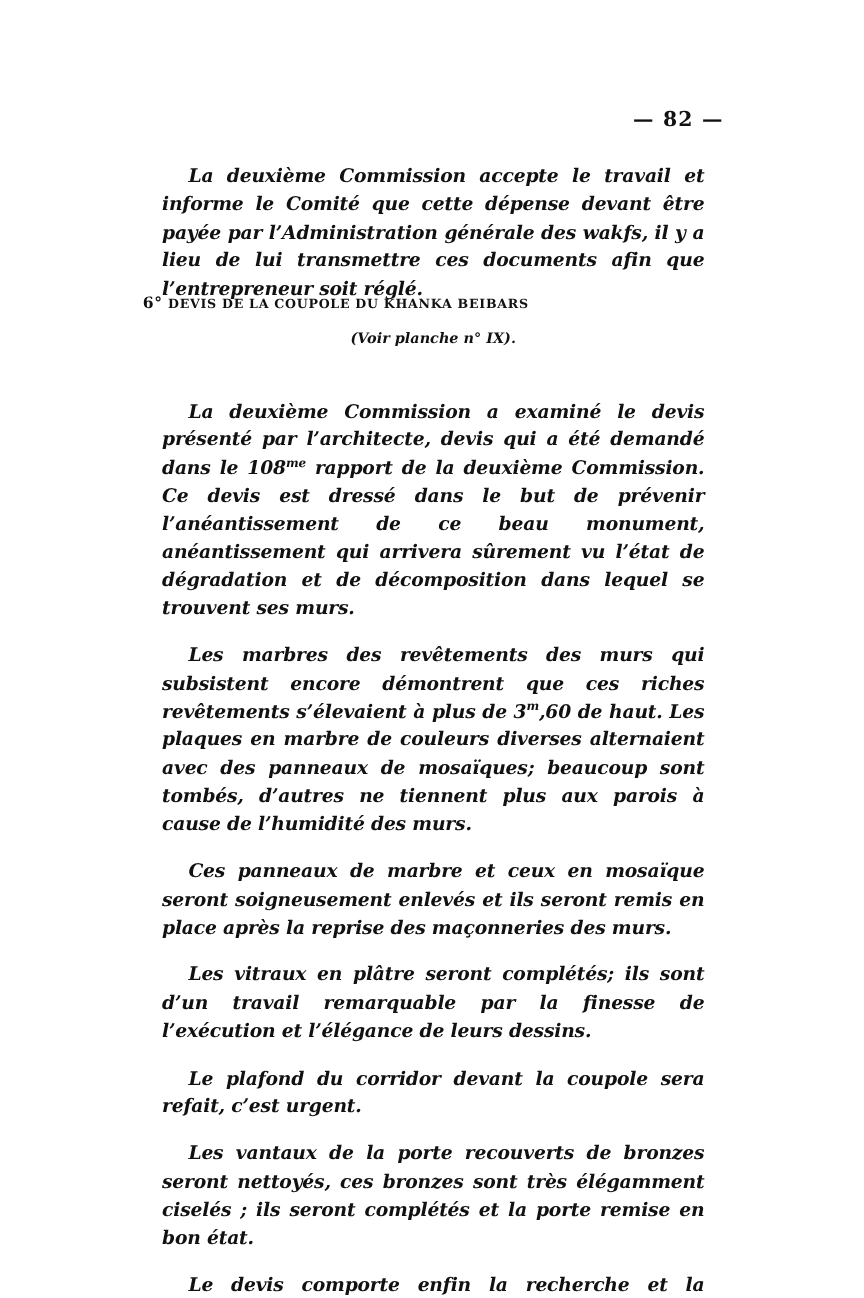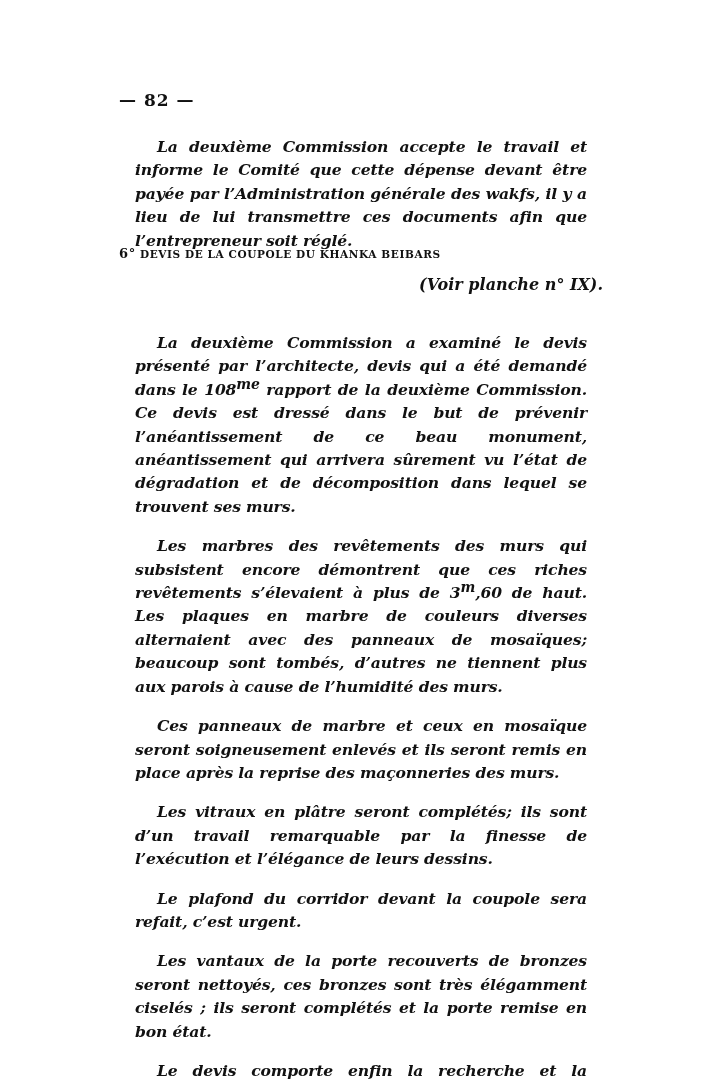--- a/index.html
+++ b/index.html
@@ -12,21 +12,21 @@
       color: #111111;
     }
     .page {
       position: absolute;
       left: 119px; top: 0;
       width: 484px;
     }
     .page-number {
       position: absolute;
       top: 90px; left: 0; width: 484px;
-      text-align: left;
+      text-align: right;
       font-size: 17px;
       font-weight: bold;
       letter-spacing: 1px;
     }
     .para {
       margin: 16px;
       font-size: 15.6px;
       line-height: 23.4px;
       text-align: justify;
       text-align-last: left;
@@ -42,27 +42,27 @@
       text-align: left;
       font-size: 10.5px;
       font-weight: bold;
       letter-spacing: 0.6px;
       text-transform: uppercase;
     }
     .heading .num { font-size: 13px; }
     .subheading {
       position: absolute;
       top: 275px; left: 0; width: 484px;
-      text-align: right;
-      font-size: 16px;
+      text-align: center;
+      font-size: 12px;
       font-style: italic;
       font-weight: bold;
     }
     .block2 { position: absolute; top: 315px; left: 0; width: 484px; }
-    sup { font-size: 14px; line-height: 0; vertical-align: 6px; }
+    sup { font-size: 10px; line-height: 0; vertical-align: 6px; }
   </style>
 </head>
 <body>
 
 <div class="page">
   <div class="page-number">— 82 —</div>
 
   <div class="block1">
     <p class="para">La deuxième Commission accepte le travail et informe le Comité que cette dépense devant être payée par l’Administration générale des wakfs, il y a lieu de lui transmettre ces documents afin que l’entrepreneur soit réglé.</p>
   </div>

